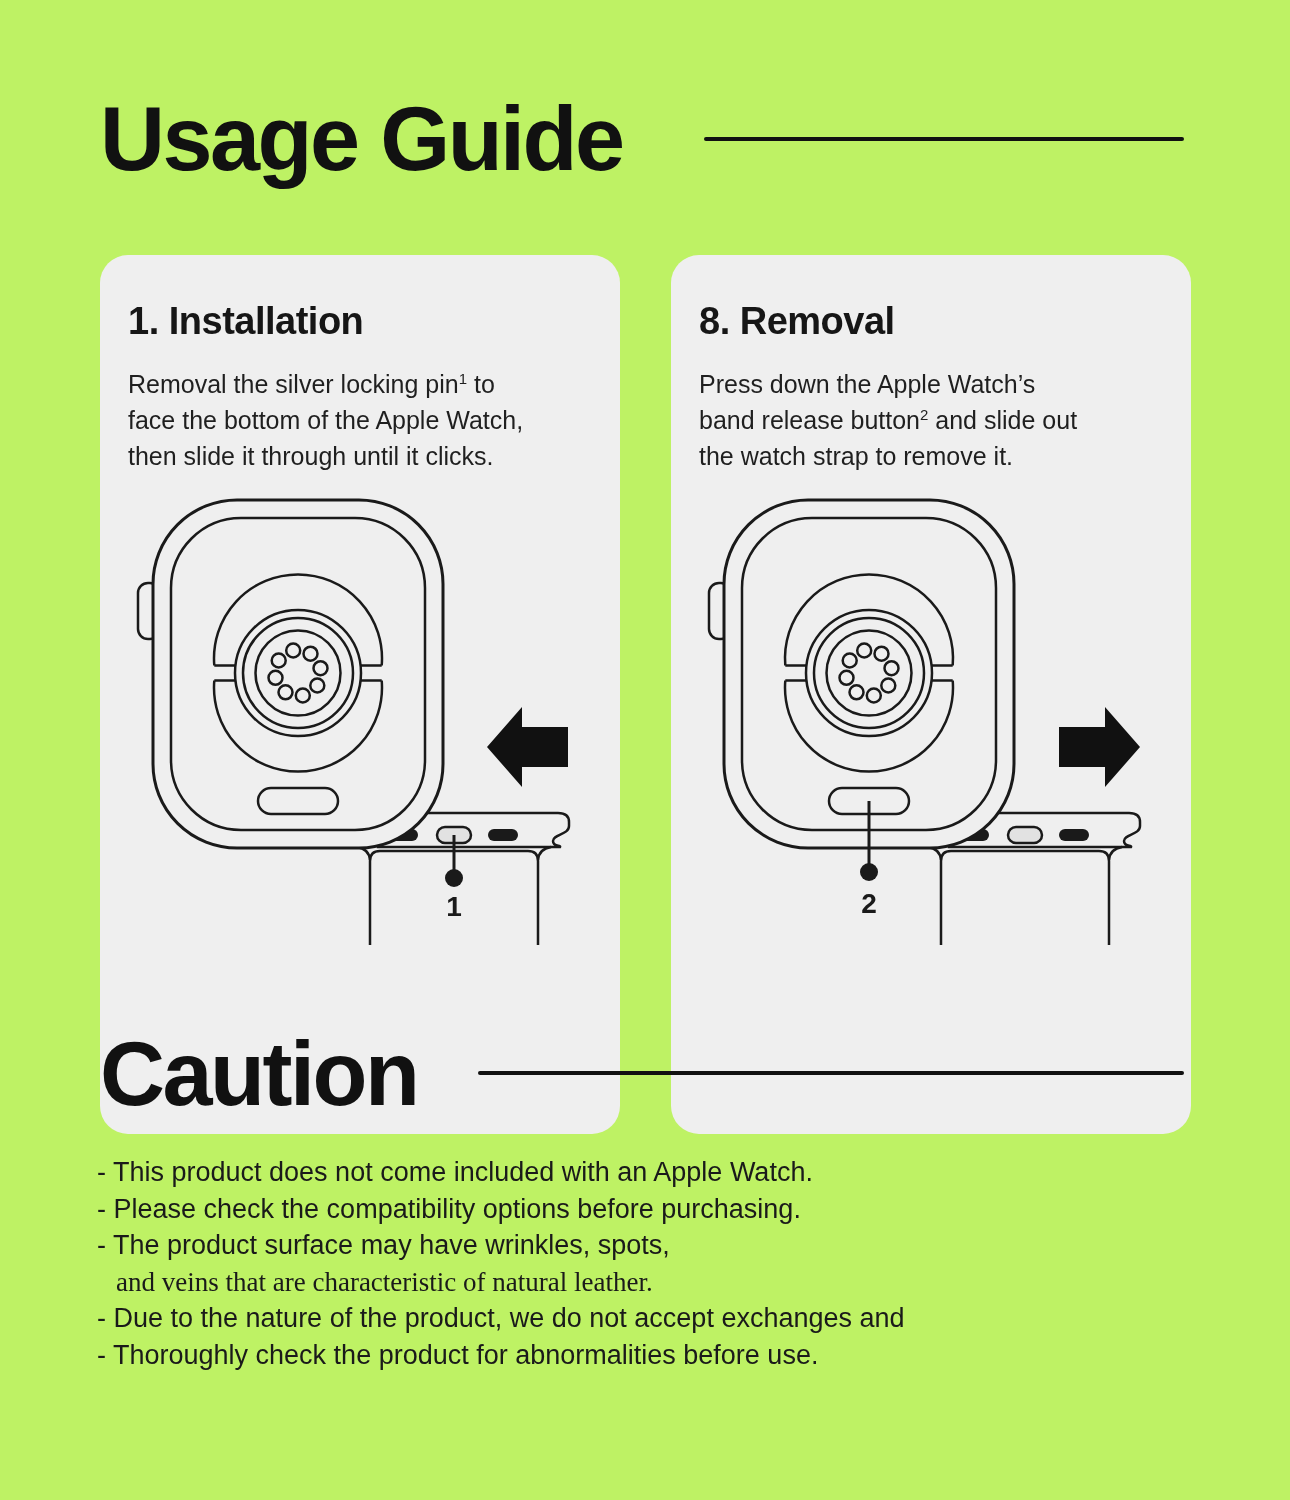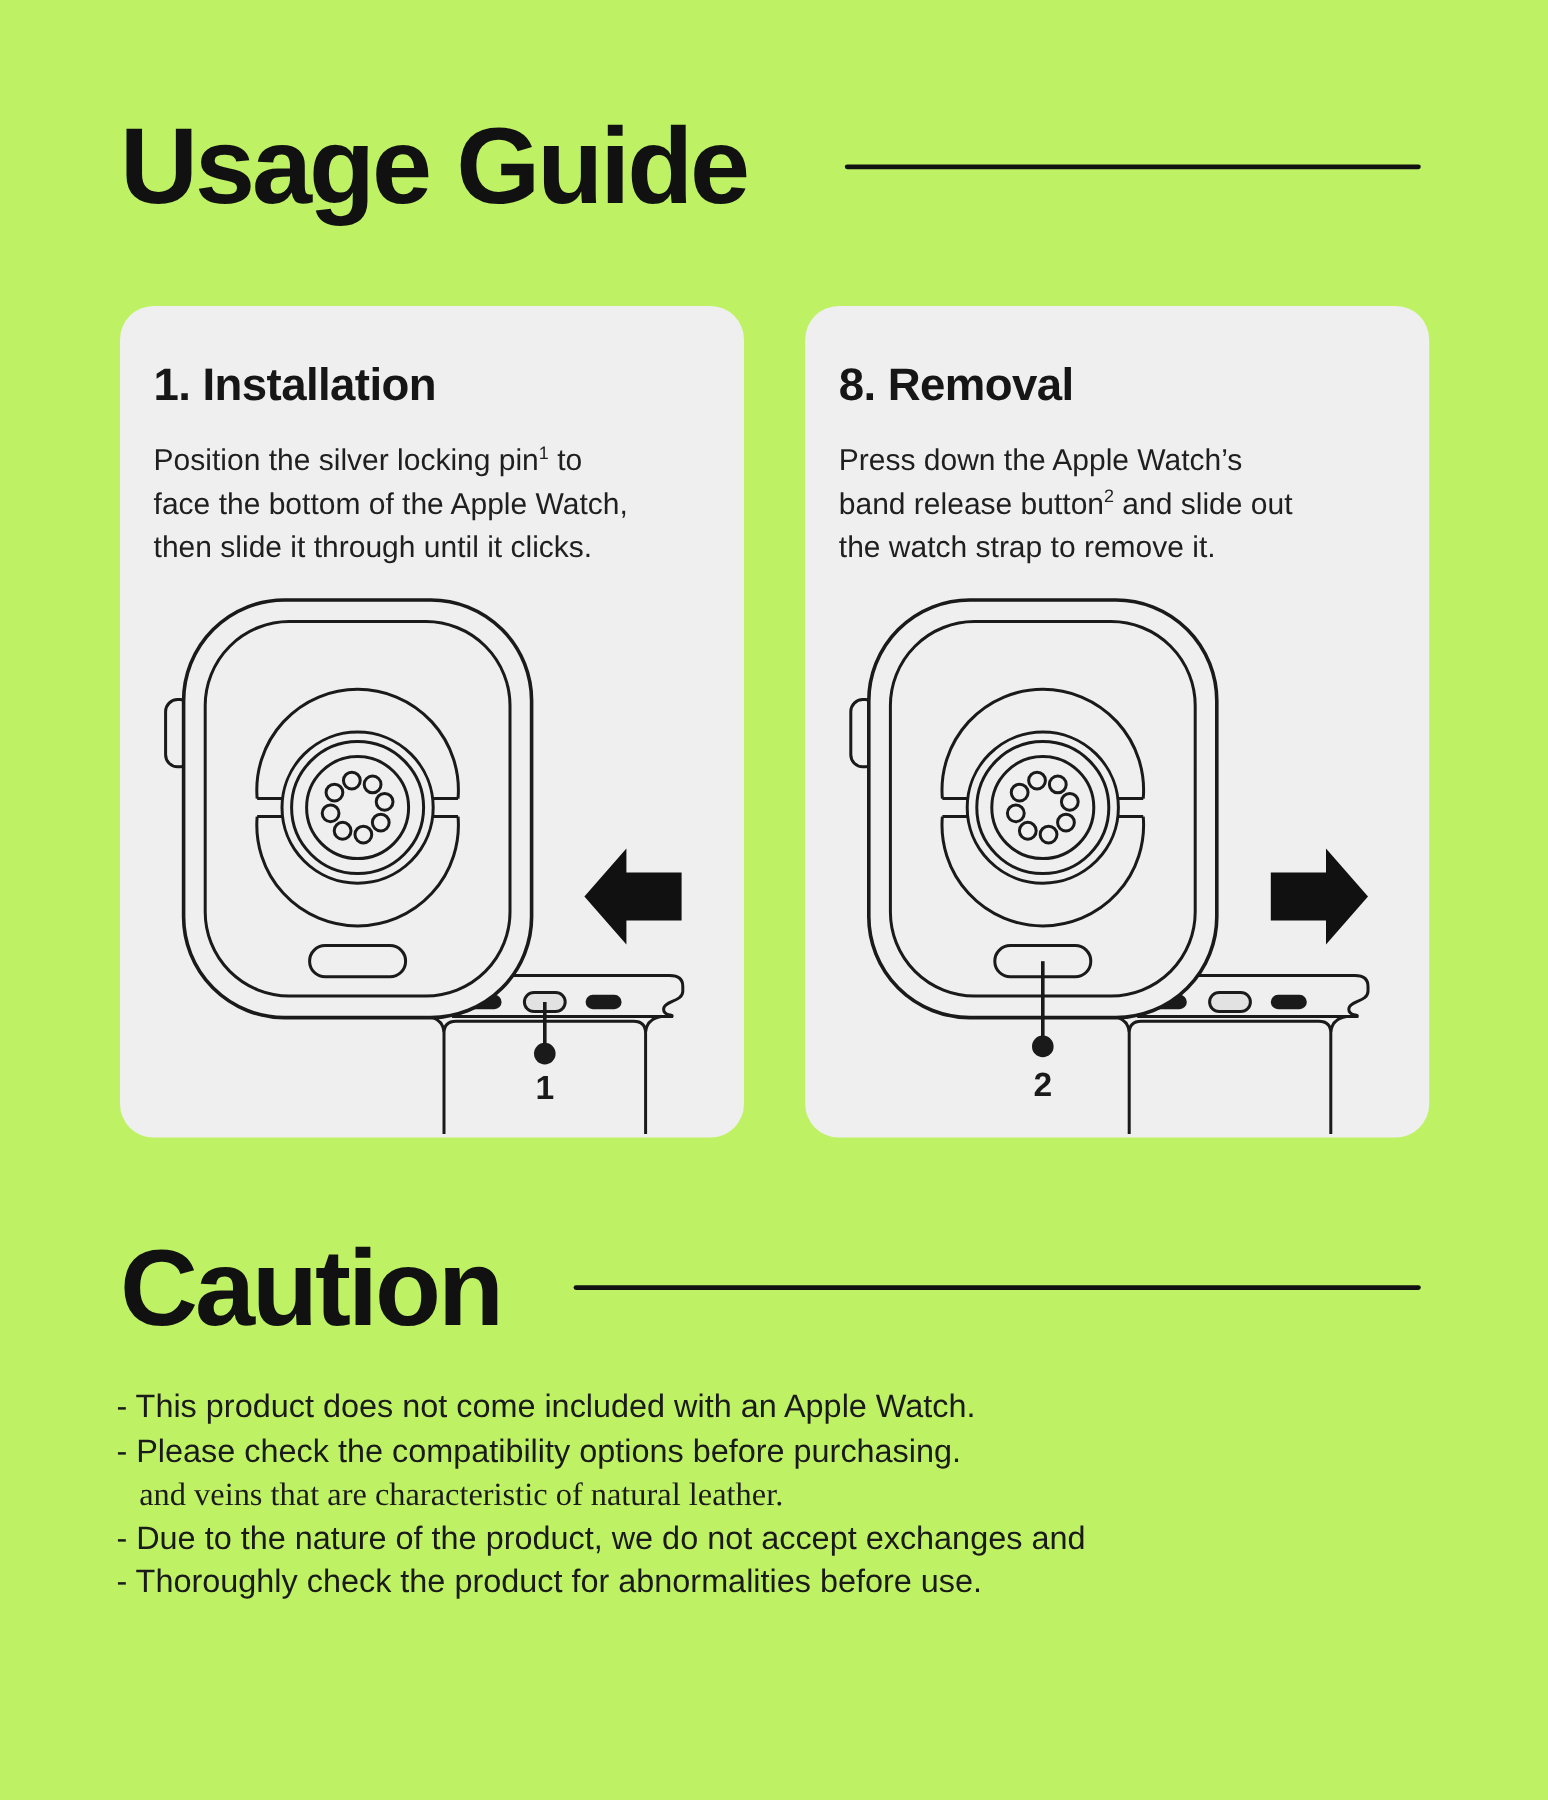--- a/index.html
+++ b/index.html
@@ -14,21 +14,21 @@
     white-space:nowrap;
   }
   #usage-title{top:94px;}
   #caution-title{top:1029px;}
   .rule{position:absolute;height:4px;background:#111111;border-radius:2px;}
   #usage-rule{left:704px;width:480px;top:137px;}
   #caution-rule{left:478px;width:706px;top:1071px;}
 
   
   .card{
-    position:absolute;top:255px;width:520px;height:693px;
+    position:absolute;top:255px;width:520px;height:879px;
     background:#efefef;border-radius:28px;overflow:hidden;
   }
   #card-install{left:100px;}
   #card-removal{left:671px;}
   .card h2{
     position:absolute;top:47px;left:28px;margin:0;
     font-size:38px;font-weight:bold;letter-spacing:-0.5px;line-height:1;color:#161616;
   }
   .card .card-body{
     position:absolute;top:111px;left:28px;right:8px;margin:0;
@@ -51,21 +51,21 @@
 <body>
 
 <div class="page">
 
   <h1 id="usage-title" class="big-title">Usage Guide</h1>
   <div id="usage-rule" class="rule"></div>
 
   <section class="card" id="card-install">
     <h2>1. Installation</h2>
     <p class="card-body">
-      <span class="bl"><span>Position the </span><b>silver locking pin</b><sup>1</sup><span> to</span></span>
+      <span class="bl"><span>Removal the </span><b>silver locking pin</b><sup>1</sup><span> to</span></span>
       <span class="bl">face the bottom of the Apple Watch,</span>
       <span class="bl">then slide it through until it clicks.</span>
     </p>
     <svg width="520" height="450" viewBox="0 0 520 450">
       <g fill="none" stroke="#1a1a1a" stroke-width="2.5">
 
         <g>
           <path fill="#efefef" d="M 278 318 H 458 Q 469 318 469 327 V 331 C 469 340 453 339 453 346 C 453 352 461 350 460 352 L 278 352 Z"></path>
           <path d="M 257 352 Q 269 354 270 365"></path>
           <path d="M 451 352 Q 439 354 438 365"></path>
@@ -154,18 +154,19 @@
       <text x="198" y="418" text-anchor="middle" font-size="28" font-weight="bold" fill="#1a1a1a">2</text>
     </svg>
   </section>
 
   <h1 id="caution-title" class="big-title">Caution</h1>
   <div id="caution-rule" class="rule"></div>
 
   <div class="caution-list">
     <div class="cline">- This product does not come included with an Apple Watch.</div>
     <div class="cline">- Please check the compatibility options before purchasing.</div>
+    <div class="cline">- The product surface may have wrinkles, spots,</div>
     <div class="cline cont">and veins that are characteristic of natural leather.</div>
     <div class="cline">- Due to the nature of the product, we do not accept exchanges and</div>
     <div class="cline">- Thoroughly check the product for abnormalities before use.</div>
   </div>
 
 </div>
 
 </body></html>

